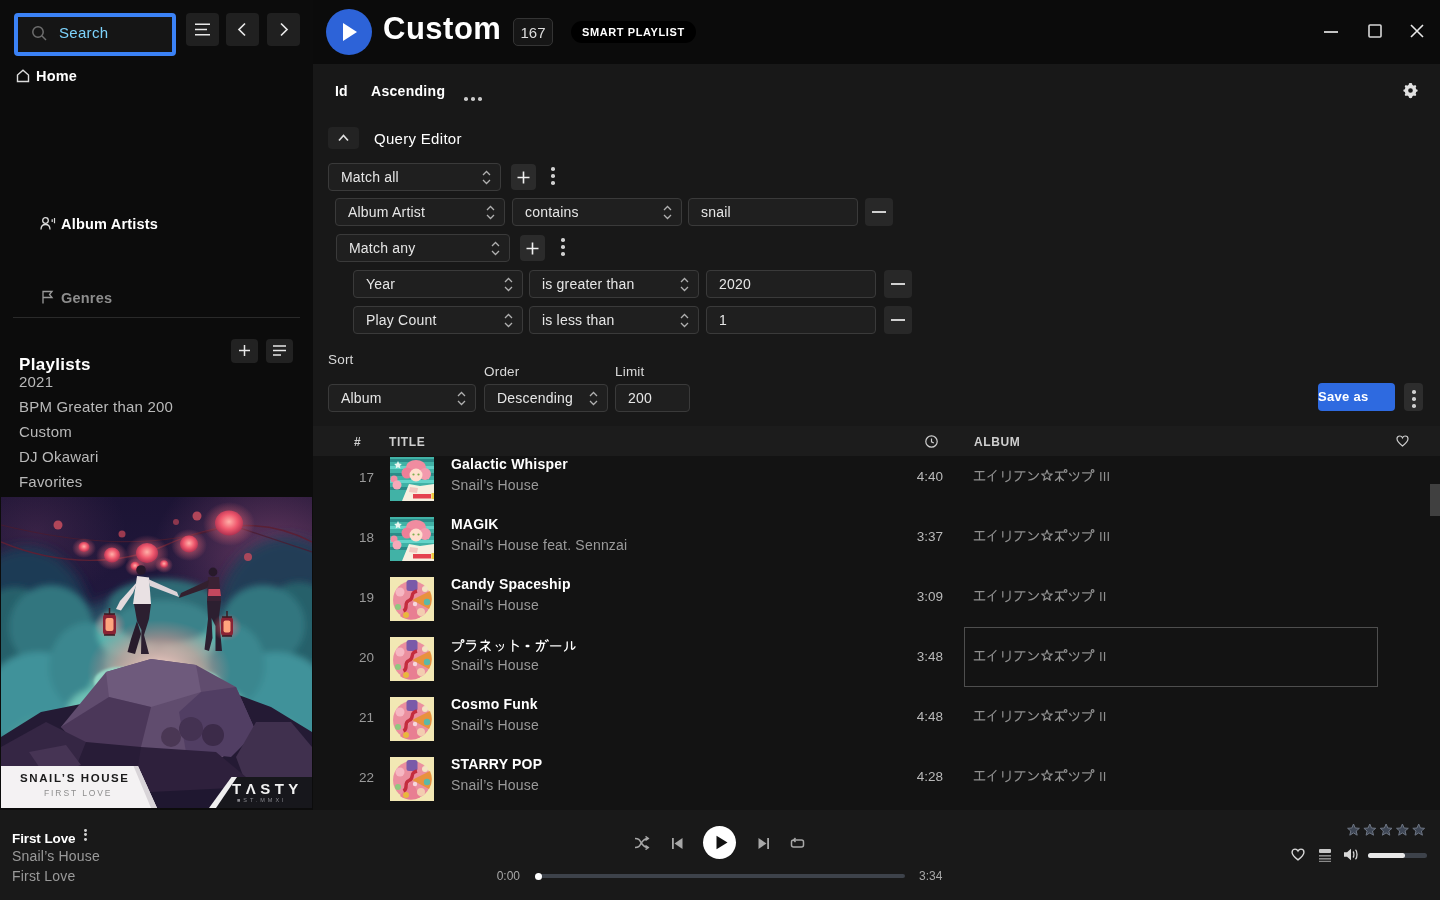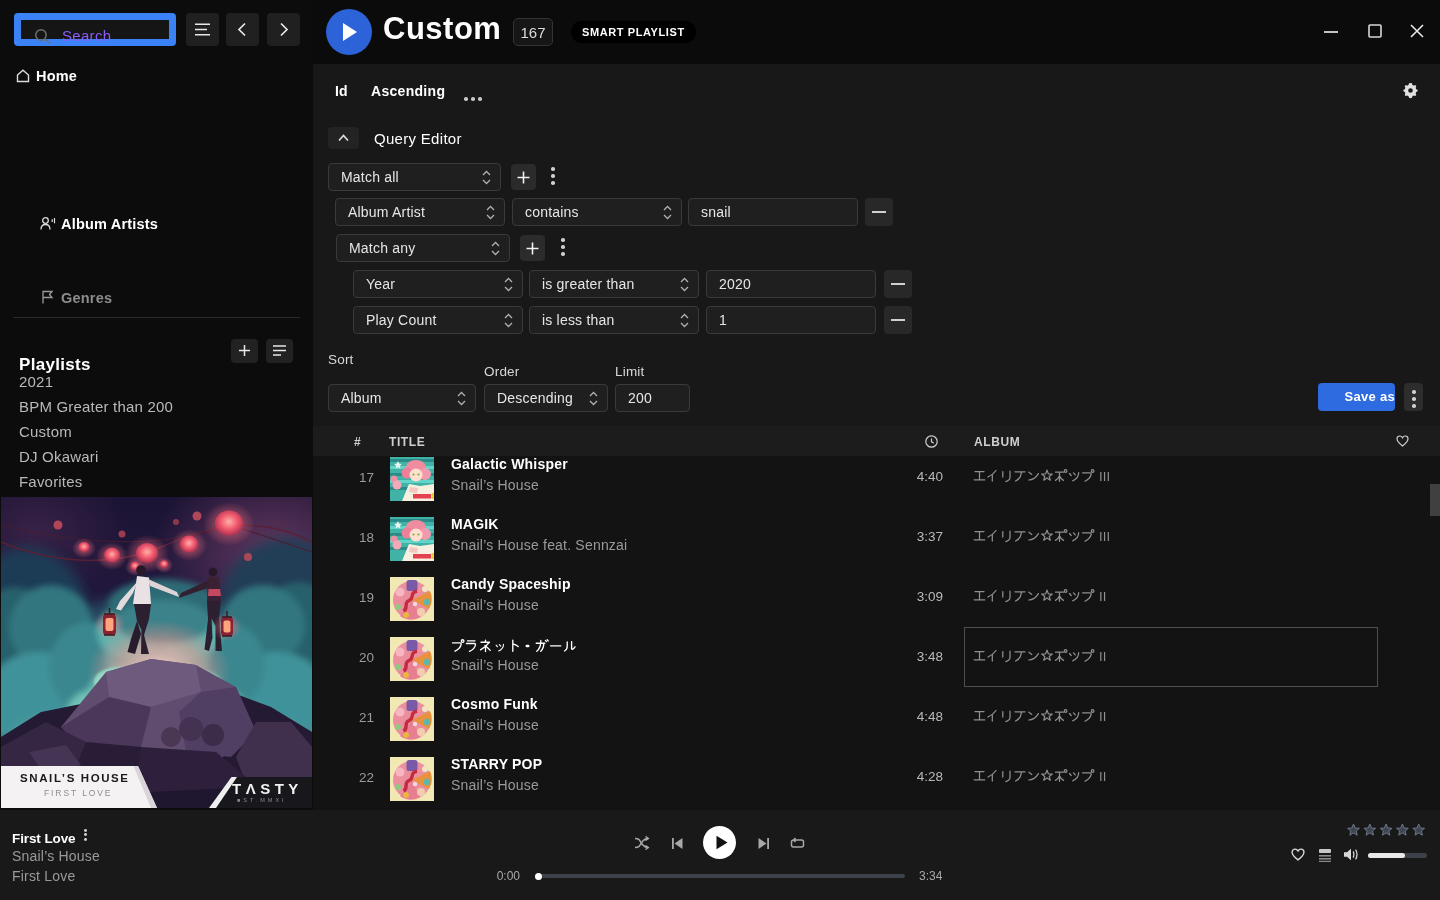--- a/index.html
+++ b/index.html
@@ -3,22 +3,22 @@
 <meta charset="utf-8">
 <style>
   * { margin:0; padding:0; box-sizing:border-box; }
   html,body { width:1440px; height:900px; overflow:hidden; background:#0c0c0c;
     font-family:"Liberation Sans", sans-serif; }
   .abs { position:absolute; }
   body { position:relative; }
 
   
   .sidebar { position:absolute; left:0; top:0; width:313px; height:900px; background:#0c0c0c; z-index:3; }
-  .searchbox { position:absolute; left:14px; top:13px; width:162px; height:33px; background:#151515;
-    border:7px solid #3b82f6; border-radius:4px; color:#8b5cf6; font-size:15px; line-height:31px; }
+  .searchbox { position:absolute; left:14px; top:13px; width:162px; height:43px; background:#151515;
+    border:4px solid #3b82f6; border-radius:4px; color:#7dd3fc; font-size:15px; line-height:31px; }
   .searchbox .ph { position:absolute; left:41px; top:0; letter-spacing:.3px; }
   .sqbtn { position:absolute; top:13px; width:33px; height:33px; background:#202020; border-radius:4px; }
   .navrow { position:absolute; left:0; width:313px; height:20px; color:#fff; font-size:14.5px; font-weight:700; letter-spacing:.2px; }
   .navrow .lbl { position:absolute; left:36px; top:2px; }
   .navrow.sub .lbl { left:61px; }
   .navrow.dim { color:#8d8d8d;margin-top:39px; }
   .sep { position:absolute; left:13px; top:317px; width:287px; height:1px; background:#2a2a2a; }
   .pl-h { position:absolute; left:19px; top:355px; color:#fff; font-size:17px; font-weight:700; letter-spacing:.3px; }
   .plbtn { position:absolute; top:339px; width:27px; height:24px; background:#222; border-radius:4px; }
   .plitem { position:absolute; left:19px; color:#b9b9b9; font-size:15px; letter-spacing:.2px; }
@@ -37,21 +37,21 @@
   
   .sel, .inp { position:absolute; height:28px; background:#1f1f1f; border:1px solid #3a3a3a; border-radius:4px;
     color:#e6e6e6; font-size:14px; line-height:26px; padding-left:12px; letter-spacing:.2px; }
   .sel .ud { position:absolute; right:9px; top:6px; }
   .pbtn { position:absolute; width:25px; height:26px; background:#2b2b2b; border-radius:4px; color:#efefef; }
   .mbtn { position:absolute; width:28px; height:28px; background:#282828; border-radius:4px; }
   .vdots { position:absolute; width:4px; }
   .vdots i { display:block; width:3.5px; height:3.5px; border-radius:50%; background:#cfcfcf; margin-bottom:3.5px; }
   .lab { position:absolute; color:#d8d8d8; font-size:13.5px; letter-spacing:.2px; }
   .saveas { position:absolute; left:1005px; top:383px; width:77px; height:28px; background:#2e6ae0; border-radius:4px;
-    color:#fff; font-size:13px; font-weight:700; text-align:right; line-height:28px; letter-spacing:.3px; }
+    color:#fff; font-size:13px; font-weight:700; text-align:left; line-height:28px; letter-spacing:.3px; }
 
   
   .tablewrap { position:absolute; left:0; top:426px; width:1127px; height:384px; background:#131313; overflow:hidden; }
   .thead { position:absolute; left:0; top:0; width:1127px; height:30px; background:#1c1c1c; z-index:2;
     color:#cfcfcf; font-size:12px; font-weight:700; letter-spacing:.6px; }
   .trow { position:absolute; left:0; width:1127px; height:60px; }
   .tnum { position:absolute; left:26px; top:23px; width:35px; color:#9a9a9a; font-size:13.5px; text-align:right; }
   .tthumb { position:absolute; left:77px; top:10px; width:44px; height:44px; }
   .ttitle { position:absolute; left:138px; top:9px; color:#fff; font-size:14px; font-weight:700; letter-spacing:.2px;text-align:center; }
   .tartist { position:absolute; left:138px; top:30px; color:#9a9a9a; font-size:14px; letter-spacing:.2px; }

